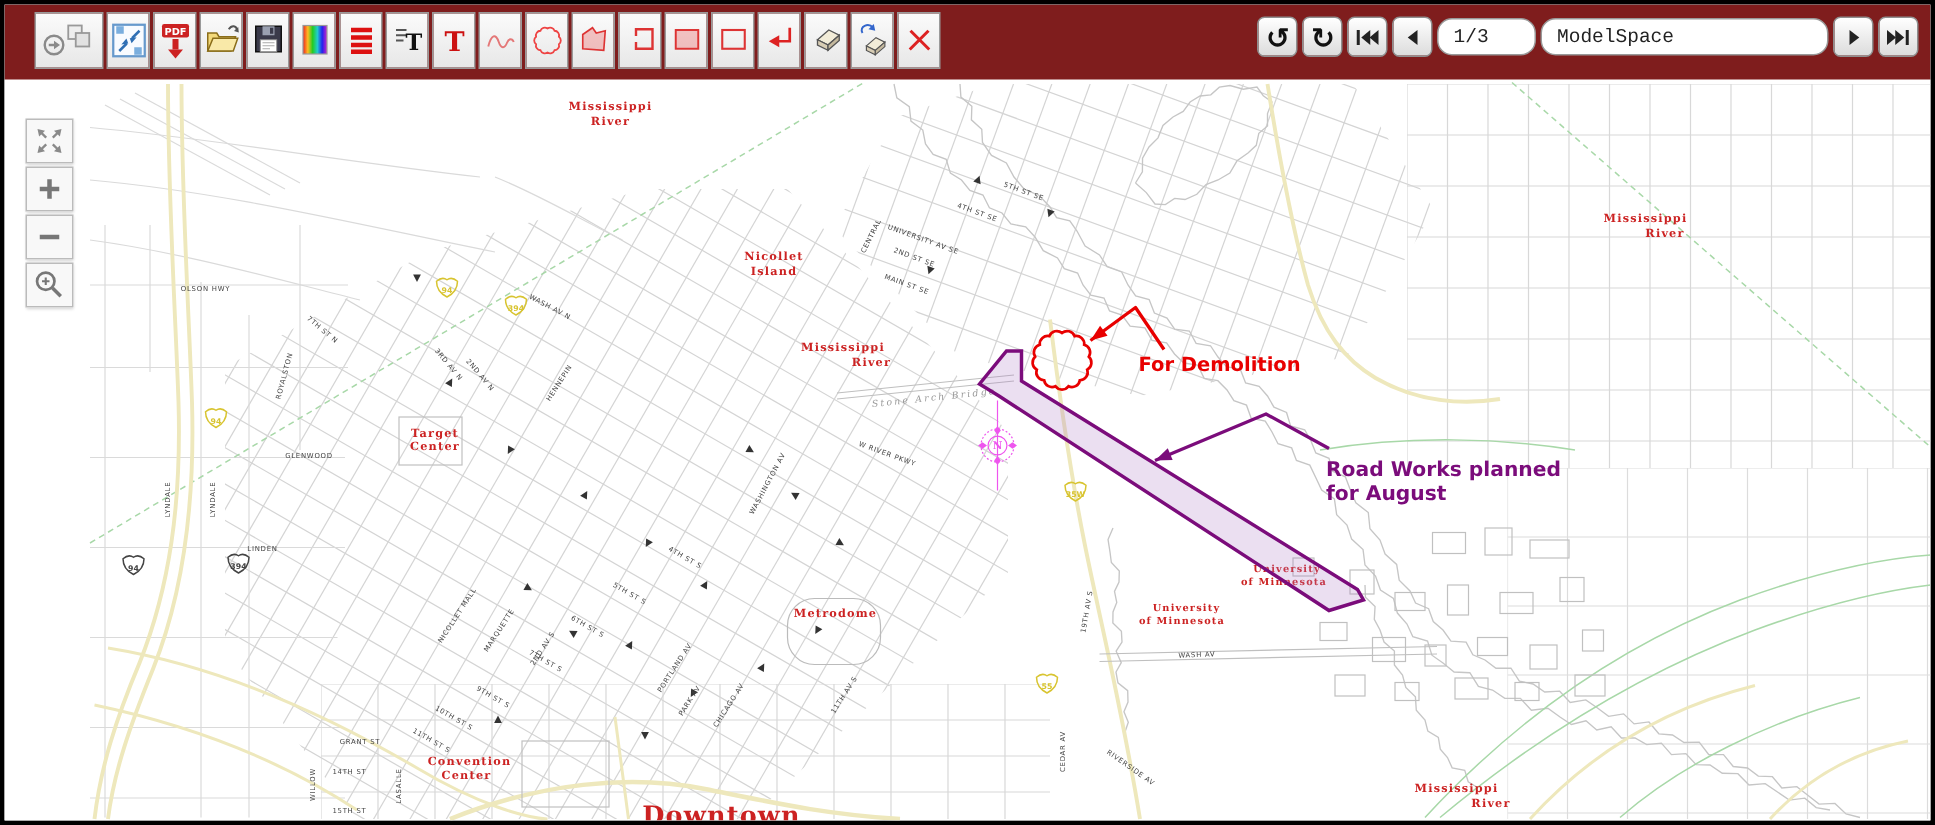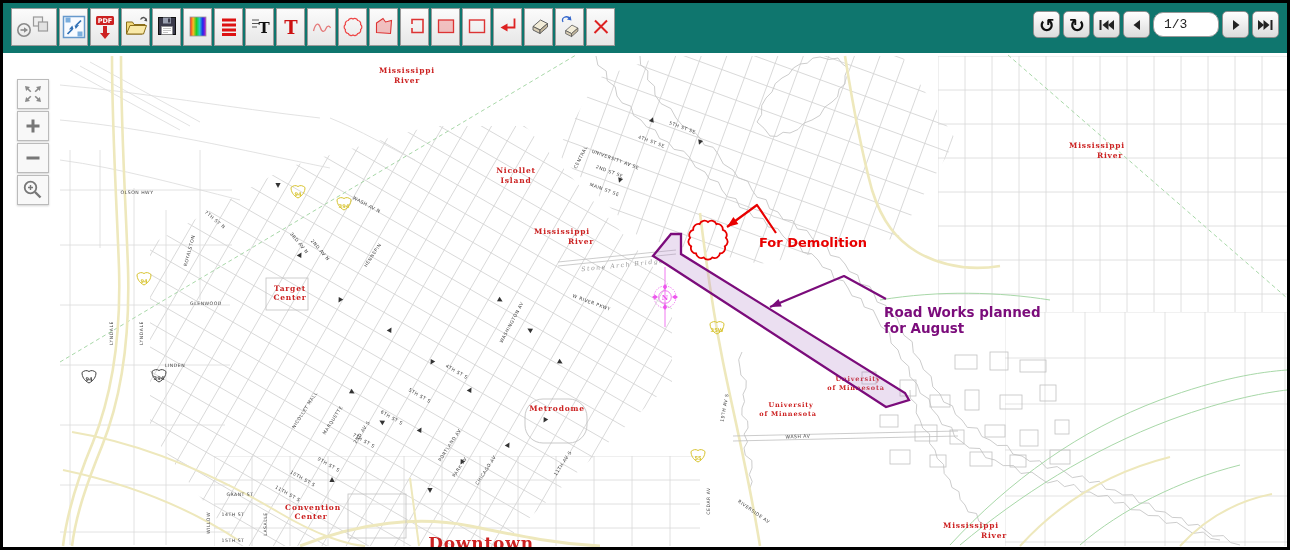--- a/index.html
+++ b/index.html
@@ -1,19 +1,19 @@
 <!DOCTYPE html>
 <html><head>
 <meta charset="utf-8">
 <style>
   html,body{margin:0;padding:0;background:#fff}
   .frame{position:relative;width:1290px;height:550px;box-sizing:border-box;border:3px solid #000;
          background:#fff;font-family:"Liberation Sans",sans-serif;overflow:hidden}
   .topbar{position:absolute;top:0;left:0;right:0;height:50px;display:flex;justify-content:space-between;
-          align-items:flex-start;padding:5px 8px 0 8px;box-sizing:border-box;background:#0f766e;z-index:5}
+          align-items:flex-start;padding:5px 8px 0 20px;box-sizing:border-box;background:#7f1d1d;z-index:5}
   .tools{display:flex;gap:2px}
   .tbtn{width:29px;height:38px;background:linear-gradient(#fbfbfb,#e7e7e7);border:1px solid #9a9a9a;
         display:flex;align-items:center;justify-content:center;box-sizing:border-box;cursor:pointer}
   .tbtn.wide{width:46px}
   .nav{display:flex;align-items:center;gap:3px;margin-top:3px}
   .nbtn{min-width:27px;height:27px;border:1px solid #8f8f8f;border-radius:5px;
         background:linear-gradient(#ffffff,#dcdcdc);display:flex;align-items:center;justify-content:center;
         box-sizing:border-box;padding:0 2px;cursor:pointer}
   .nfield{height:25px;border:1px solid #999;border-radius:10px;font-size:13px;padding:0 10px;
           box-sizing:border-box;font-family:Liberation Mono, monospace;color:#222;background:#fff}
@@ -196,20 +196,21 @@
               </g>
             </svg>
           </div>
           <div class="nbtn">
             <svg width="14" height="14" viewBox="0 0 14 14">
               <path d="M10 2 v10 L3.5 7 Z" fill="#222"></path>
             </svg>
           </div>
         </span>
       <input class="nfield pg" value="1/3" style="">
+      <input class="nfield ms" value="ModelSpace" style="">
       <span id="nav-right" style="display:flex;gap:3px">
           <div class="nbtn">
             <svg width="14" height="14" viewBox="0 0 14 14">
               <path d="M4 2 v10 L10.5 7 Z" fill="#222"></path>
             </svg>
           </div>
           <div class="nbtn">
             <svg width="17" height="14" viewBox="0 0 17 14">
               <g fill="#222">
                 <path d="M1 2 v10 L7 7 Z"></path>

